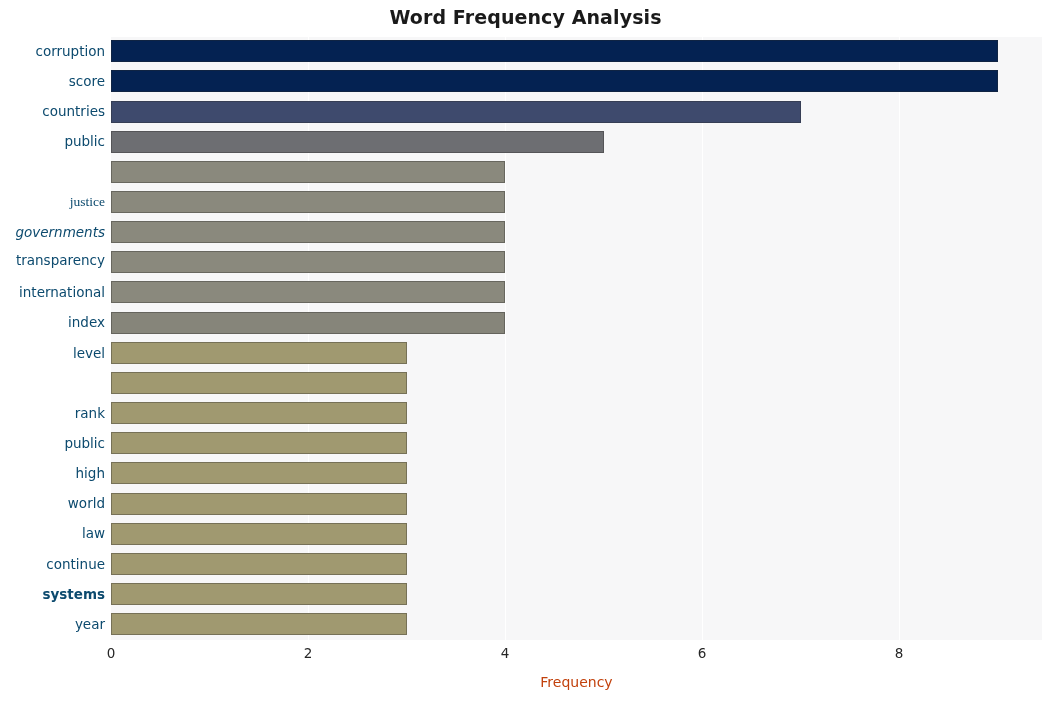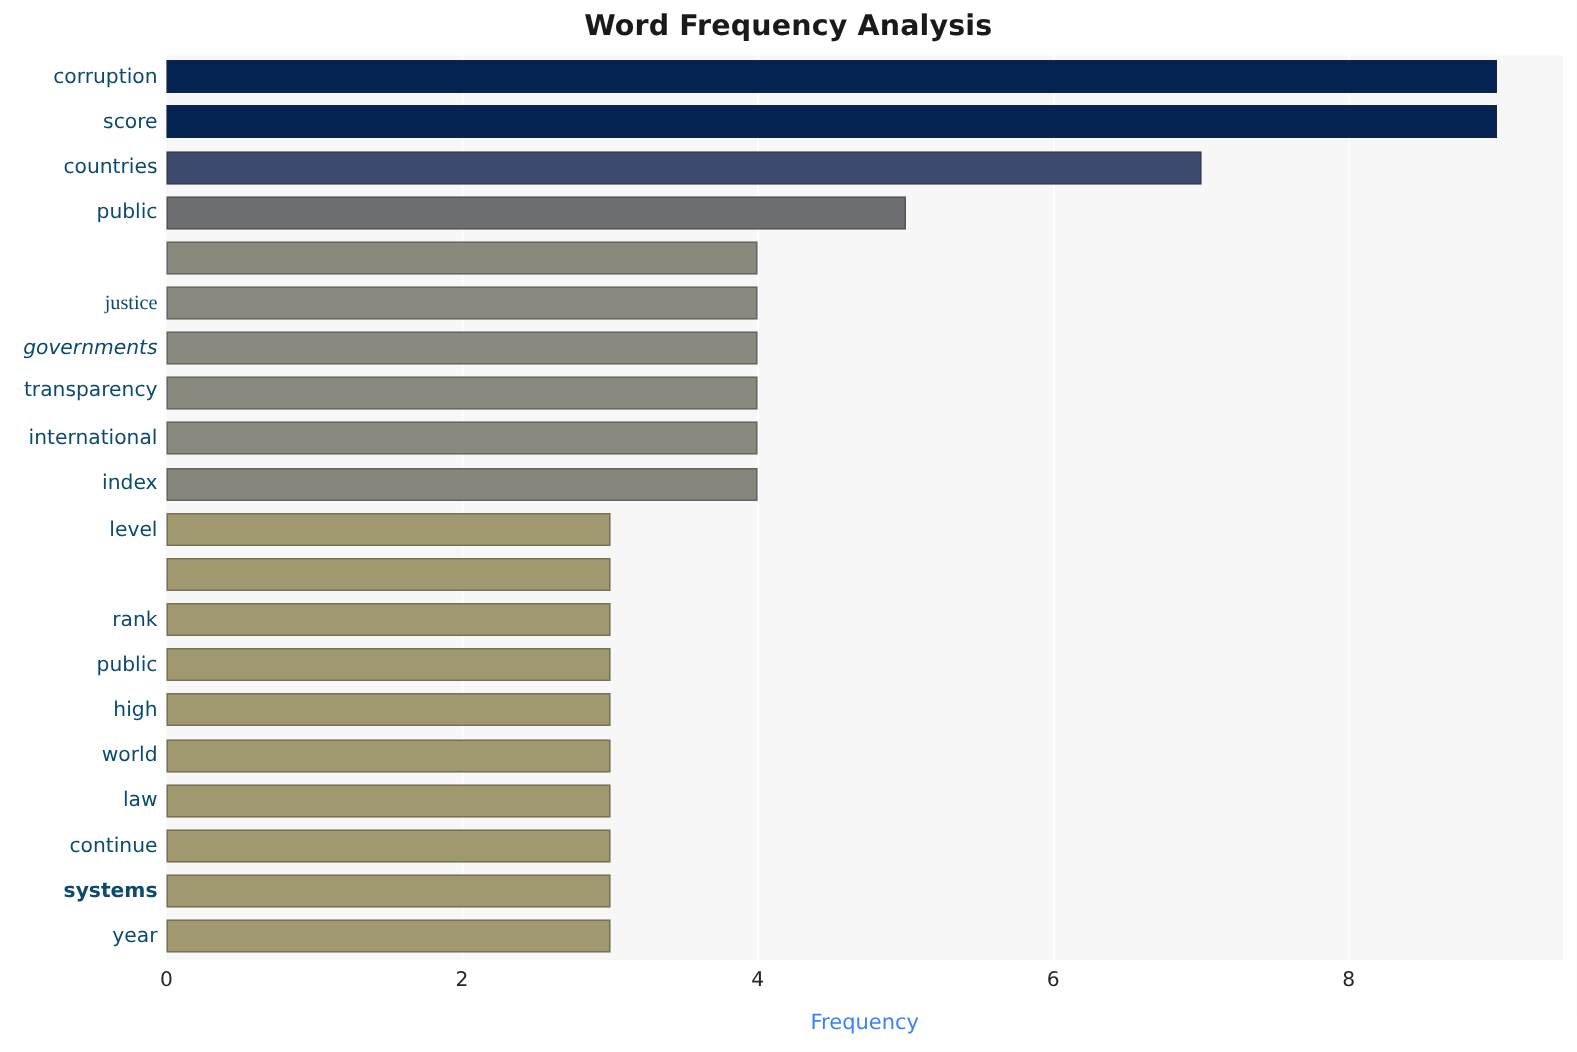--- a/index.html
+++ b/index.html
@@ -119,21 +119,21 @@
     font-family: "DejaVu Sans", "Liberation Sans", sans-serif;
   }
 
   #x-axis-title {
     position: absolute;
     left: 111px;
     top: 674px;
     width: 931px;
     text-align: center;
     font-size: 14px;
-    color: #3b82f6;
+    color: #c2410c;
     font-family: "DejaVu Sans", "Liberation Sans", sans-serif;
   }
 </style>
 </head>
 <body>
 
 <div id="figure">
 
   <div id="chart-title">Word Frequency Analysis</div>
 

